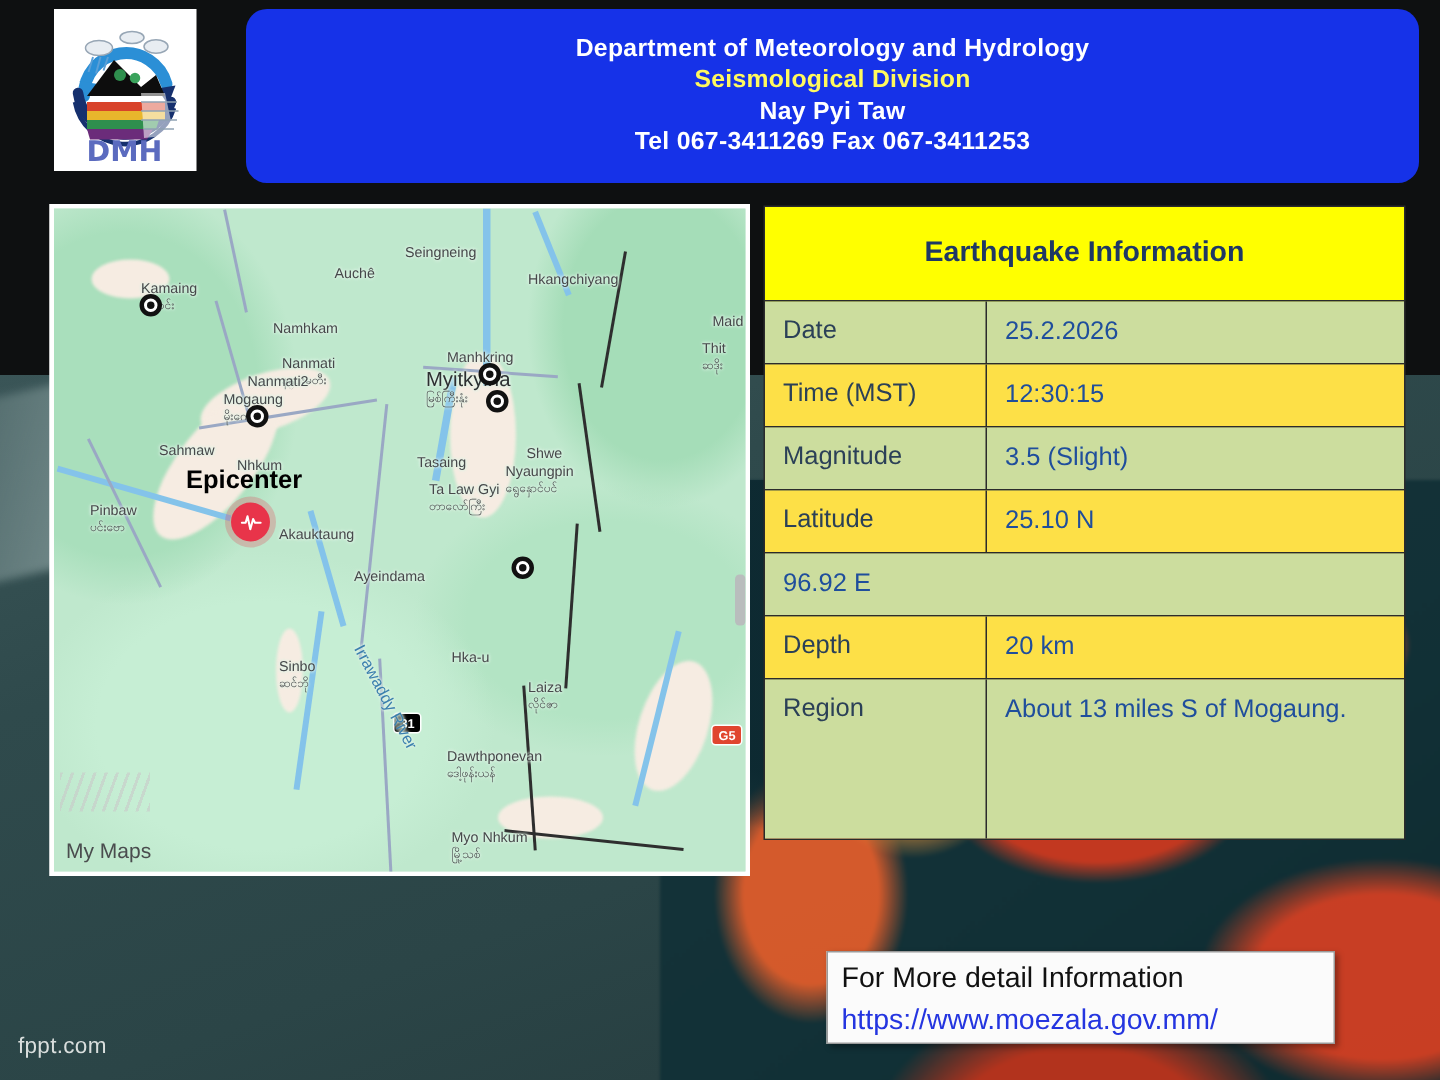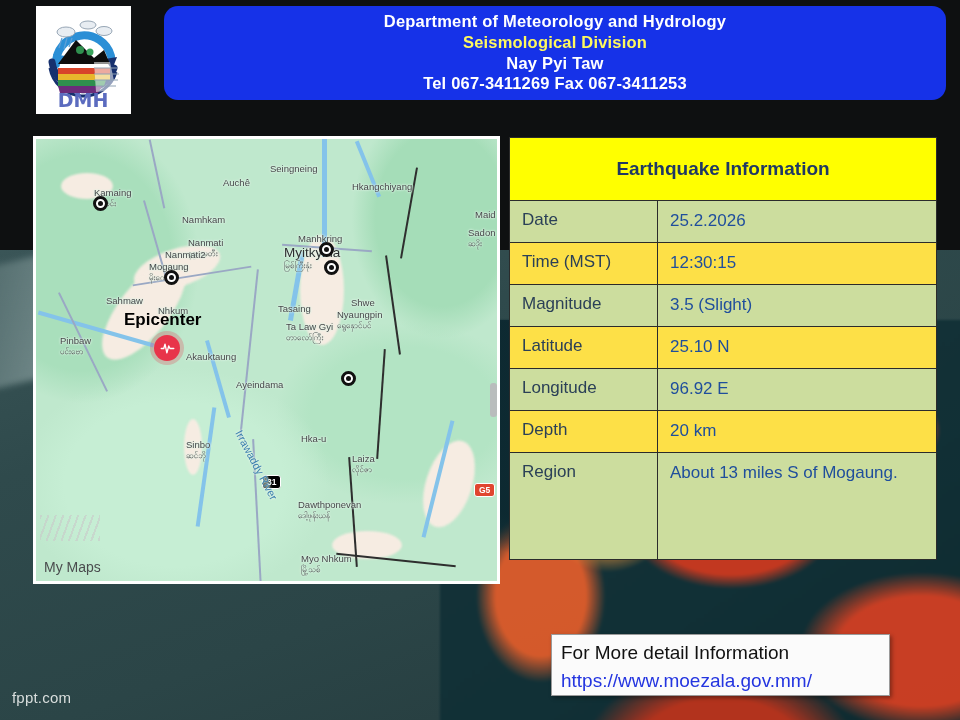--- a/index.html
+++ b/index.html
@@ -29,21 +29,21 @@
     filter:blur(1.2px);opacity:.96;}
   #bg .globe-dark{position:absolute;right:-40px;bottom:-60px;width:560px;height:460px;
     background:radial-gradient(ellipse 260px 200px at 22% 18%, rgba(12,40,48,.85) 0 60%, rgba(12,40,48,0) 78%);}
   #bg .fppt{position:absolute;left:12px;bottom:14px;color:#d9dedd;font-size:15px;letter-spacing:.2px;}
 
   
   #logo-card{position:absolute;left:36px;top:6px;width:95px;height:108px;background:#fff;}
   #logo-card svg{display:block;width:95px;height:108px;}
 
   
-  #header{position:absolute;left:164px;top:6px;width:782px;height:94px;
+  #header{position:absolute;left:164px;top:6px;width:782px;height:116px;
     background:#1632e8;border-radius:14px;
     display:flex;flex-direction:column;align-items:center;justify-content:center;gap:3px;}
   #header .ln{font-weight:bold;font-size:16.5px;color:#ffffff;letter-spacing:.2px;line-height:1.08;}
   #header .ln.yellow{color:#fff95e;}
 
   
   #map-frame{position:absolute;left:33px;top:136px;width:467px;height:448px;
     background:#fff;border:3px solid #ffffff;box-sizing:border-box;}
   #map{position:absolute;inset:0;overflow:hidden;background:#bfe8cd;}
   #map .land{position:absolute;inset:0;
@@ -195,21 +195,21 @@
         <div class="lbl" style="left: 58px; top: 48px;">Kamaing</div>
         <div class="lbl mm" style="left: 58px; top: 59px;">ကမာင်း</div>
         <div class="lbl" style="left: 234px; top: 24px;">Seingneing</div>
         <div class="lbl" style="left: 187px; top: 38px;">Auchê</div>
         <div class="lbl" style="left: 316px; top: 42px;">Hkangchiyang</div>
         <div class="lbl" style="left: 146px; top: 75px;">Namhkam</div>
         <div class="lbl" style="left: 262px; top: 94px;">Manhkring</div>
         <div class="lbl big" style="left: 248px; top: 106px;">Myitkyina</div>
         <div class="lbl mm" style="left: 248px; top: 121px;">မြစ်ကြီးနုံး</div>
         <div class="lbl" style="left: 439px; top: 70px;">Maid</div>
-        <div class="lbl" style="left: 432px; top: 88px;">Sadon</div>
+        <div class="lbl" style="left: 432px; top: 88px;">Thit</div>
         <div class="lbl mm" style="left: 432px; top: 99px;">ဆဒိုး</div>
         <div class="lbl" style="left: 152px; top: 98px;">Nanmati</div>
         <div class="lbl mm" style="left: 152px; top: 109px;">နန္းမတီး</div>
         <div class="lbl" style="left: 129px; top: 110px;">Nanmati2</div>
         <div class="lbl" style="left: 113px; top: 122px;">Mogaung</div>
         <div class="lbl mm" style="left: 113px; top: 133px;">မိုးကောင်း</div>
         <div class="lbl" style="left: 70px; top: 156px;">Sahmaw</div>
         <div class="lbl" style="left: 122px; top: 166px;">Nhkum</div>
         <div class="lbl" style="left: 315px; top: 158px;">Shwe</div>
         <div class="lbl" style="left: 301px; top: 170px;">Nyaungpin</div>
@@ -279,21 +279,20 @@
       </div>
       <div class="row odd">
         <div class="k">Magnitude</div>
         <div class="v">3.5 (Slight)</div>
       </div>
       <div class="row even">
         <div class="k">Latitude</div>
         <div class="v">25.10 N</div>
       </div>
       <div class="row odd">
-        <div class="k">Longitude</div>
         <div class="v">96.92 E</div>
       </div>
       <div class="row even">
         <div class="k">Depth</div>
         <div class="v">20 km</div>
       </div>
       <div class="row odd region">
         <div class="k">Region</div>
         <div class="v">About 13 miles S of Mogaung.</div>
       </div>

